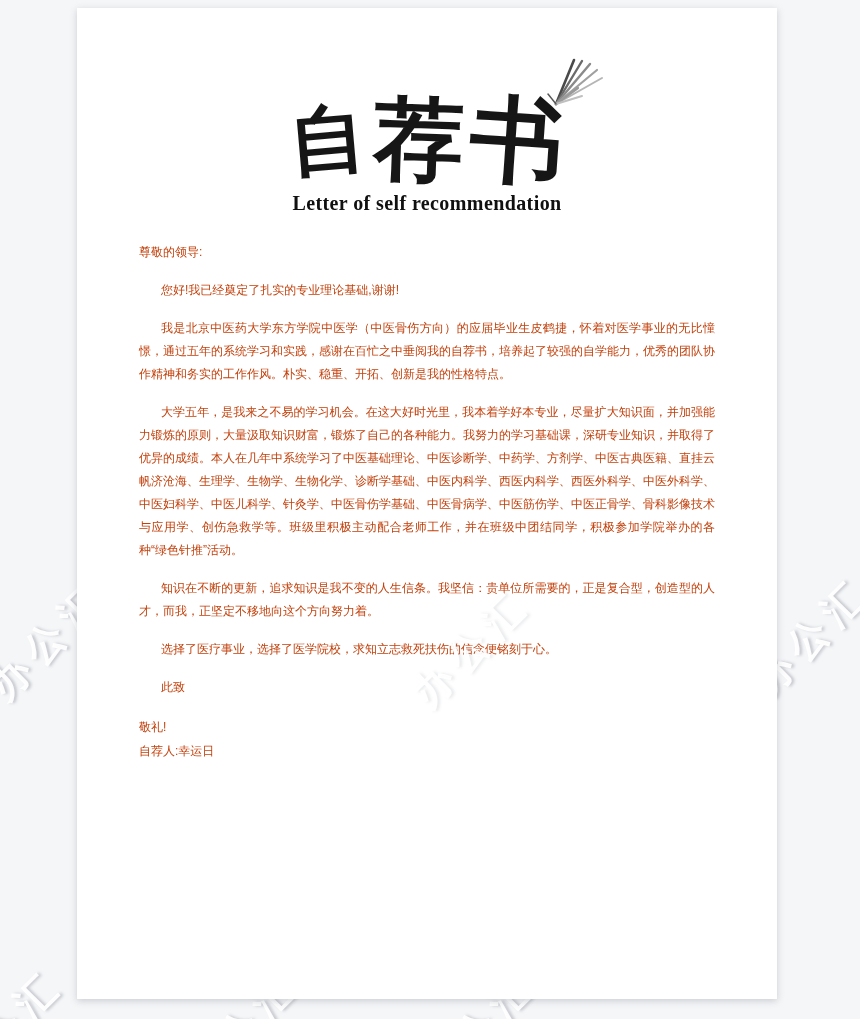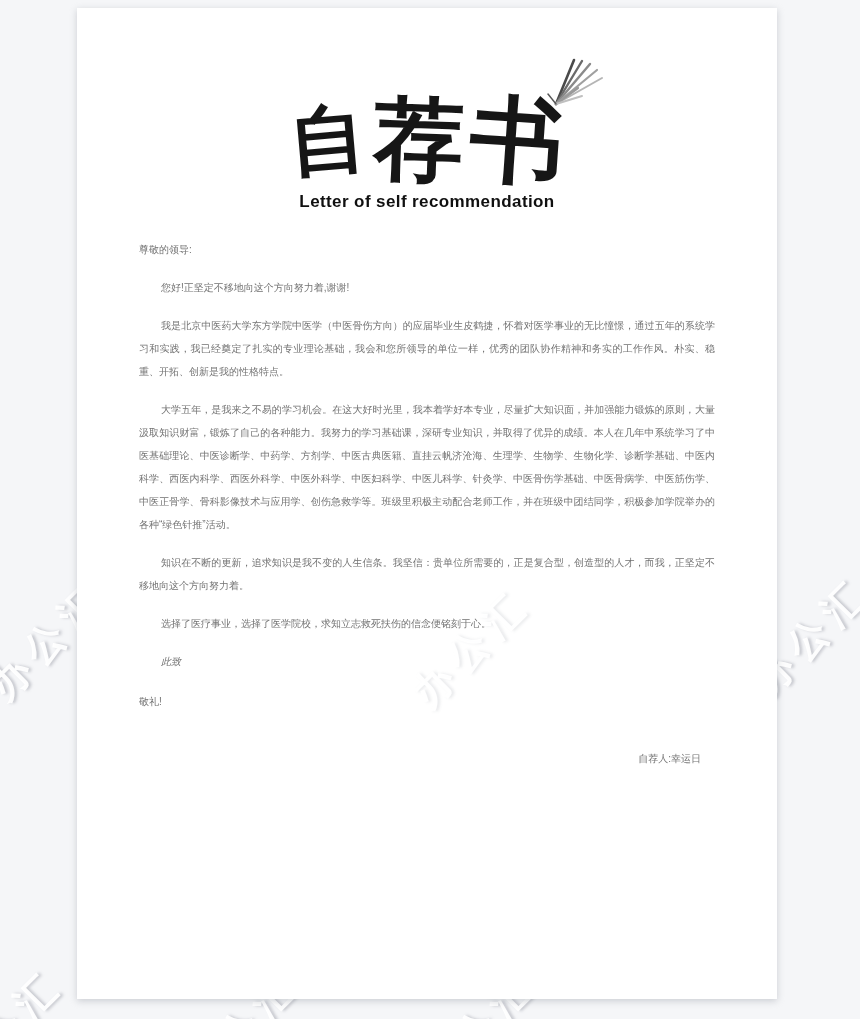--- a/index.html
+++ b/index.html
@@ -39,44 +39,43 @@
   .title-char.c0 { font-size: 76px; transform: rotate(-5deg) translateY(-8px); }
   .title-char.c1 { font-size: 90px; transform: rotate(2deg); margin-left: 8px; }
   .title-char.c2 { font-size: 94px; transform: rotate(4deg) translateY(2px); margin-left: 6px; }
   .butterfly {
     position: absolute;
     top: -16px; right: -44px;
   }
   .subtitle {
     margin-top: 6px;
     text-align: center;
-    font-family: Liberation Sans, sans-serif;
+    font-family: Liberation Serif, serif;
     font-weight: bold;
-    font-size: 17px;
+    font-size: 20px;
     letter-spacing: 0.4px;
     color: #101010;
   }
   
   .letter {
     margin-top: 26px;
-    font-size: 10px;
+    font-size: 12px;
     line-height: 23px;
-    color: #737373;
+    color: #c2410c;
   }
   .salutation { margin: 0 0 15px; }
   .letter p {
     margin: 0 0 15px;
     text-indent: 22px;
     text-align: justify;
   }
   .letter p.deep { text-indent: 52px; }
-  .closing-cizhi { margin: 0 0 17px; text-indent: 22px; font-style: italic; }
-  .closing-jingli { margin: 0 0 34px; }
+  .closing-cizhi { margin: 0 0 17px; text-indent: 22px; }
+  .closing-jingli { margin: 0 0 1px; }
   .signature {
-    text-align: right;
     padding-right: 14px;
   }
   
   .wm {
     position: absolute;
     width: 150px;
     font-size: 40px;
     font-weight: bold;
     letter-spacing: 9px;
     white-space: nowrap;
@@ -126,22 +125,22 @@
         </g>
       </svg>
     </span>
   </div>
 
   <div class="subtitle">Letter of self recommendation</div>
 
   <div class="letter">
     <div class="salutation">尊敬的领导:</div>
 
-    <p>您好!正坚定不移地向这个方向努力着,谢谢!</p>
-    <p>我是北京中医药大学东方学院中医学（中医骨伤方向）的应届毕业生皮鹤捷，怀着对医学事业的无比憧憬，通过五年的系统学习和实践，我已经奠定了扎实的专业理论基础，我会和您所领导的单位一样，优秀的团队协作精神和务实的工作作风。朴实、稳重、开拓、创新是我的性格特点。</p>
+    <p>您好!我已经奠定了扎实的专业理论基础,谢谢!</p>
+    <p>我是北京中医药大学东方学院中医学（中医骨伤方向）的应届毕业生皮鹤捷，怀着对医学事业的无比憧憬，通过五年的系统学习和实践，感谢在百忙之中垂阅我的自荐书，培养起了较强的自学能力，优秀的团队协作精神和务实的工作作风。朴实、稳重、开拓、创新是我的性格特点。</p>
     <p>大学五年，是我来之不易的学习机会。在这大好时光里，我本着学好本专业，尽量扩大知识面，并加强能力锻炼的原则，大量汲取知识财富，锻炼了自己的各种能力。我努力的学习基础课，深研专业知识，并取得了优异的成绩。本人在几年中系统学习了中医基础理论、中医诊断学、中药学、方剂学、中医古典医籍、直挂云帆济沧海、生理学、生物学、生物化学、诊断学基础、中医内科学、西医内科学、西医外科学、中医外科学、中医妇科学、中医儿科学、针灸学、中医骨伤学基础、中医骨病学、中医筋伤学、中医正骨学、骨科影像技术与应用学、创伤急救学等。班级里积极主动配合老师工作，并在班级中团结同学，积极参加学院举办的各种“绿色针推”活动。</p>
     <p>知识在不断的更新，追求知识是我不变的人生信条。我坚信：贵单位所需要的，正是复合型，创造型的人才，而我，正坚定不移地向这个方向努力着。</p>
     <p>选择了医疗事业，选择了医学院校，求知立志救死扶伤的信念便铭刻于心。</p>
 
     <div class="closing-cizhi">此致</div>
     <div class="closing-jingli">敬礼!</div>
     <div class="signature">自荐人:幸运日</div>
   </div>
 
   <div class="wm faint wm-mid">办公汇</div>

